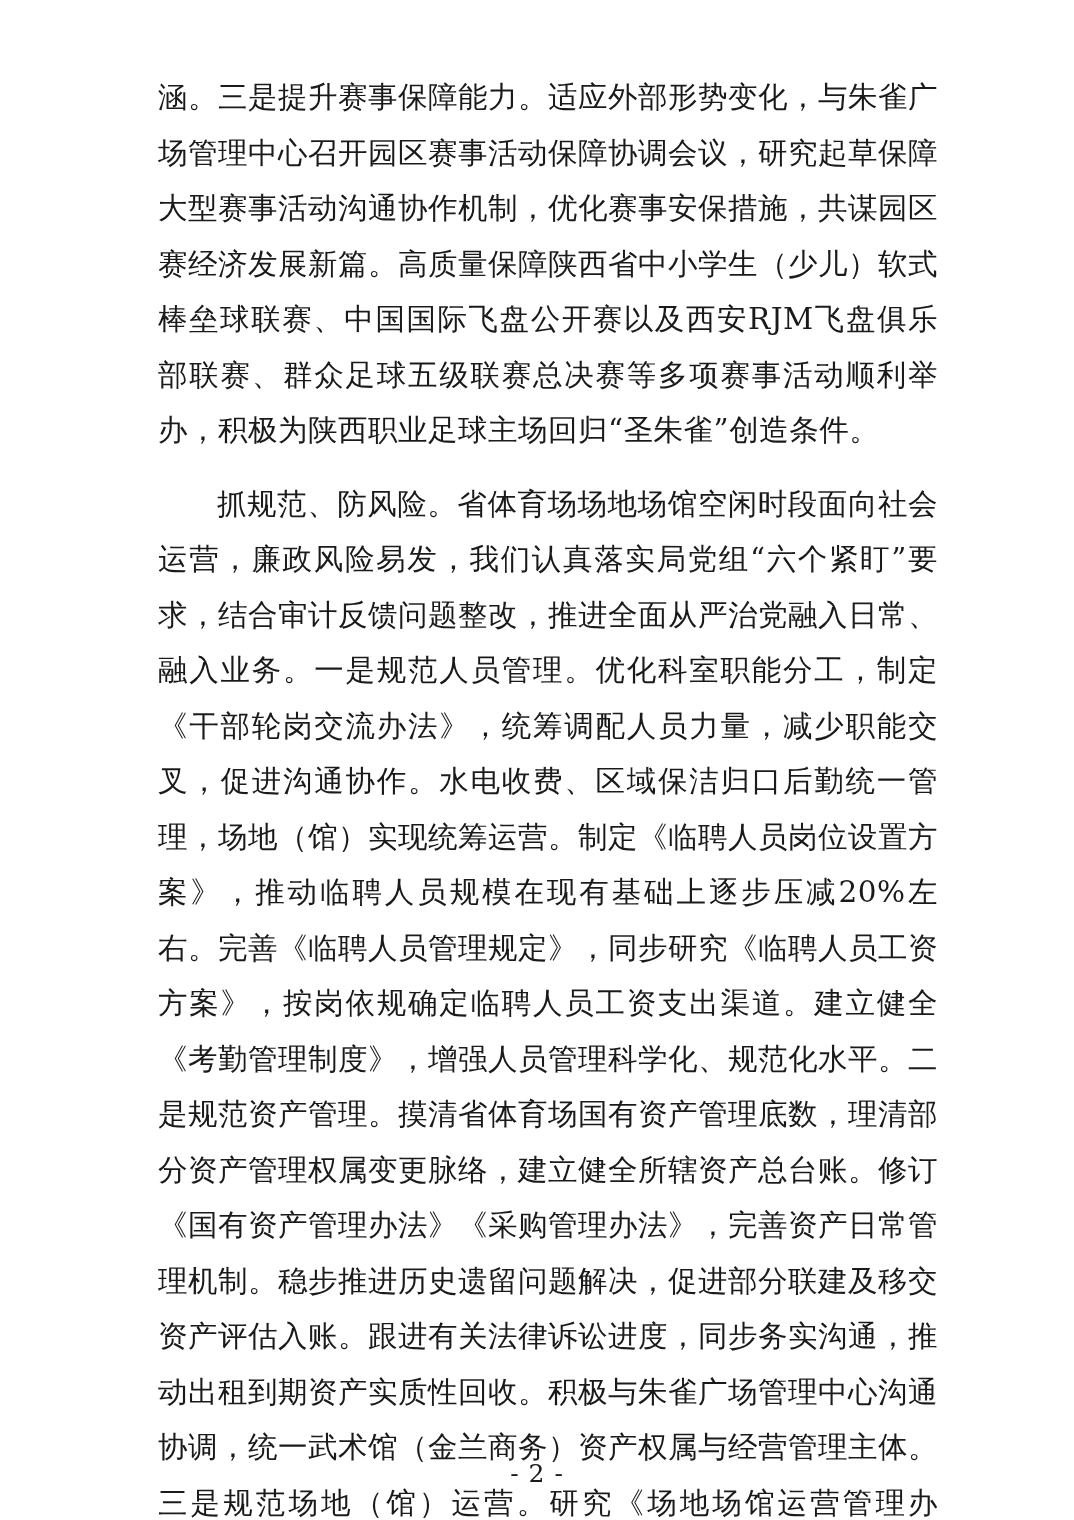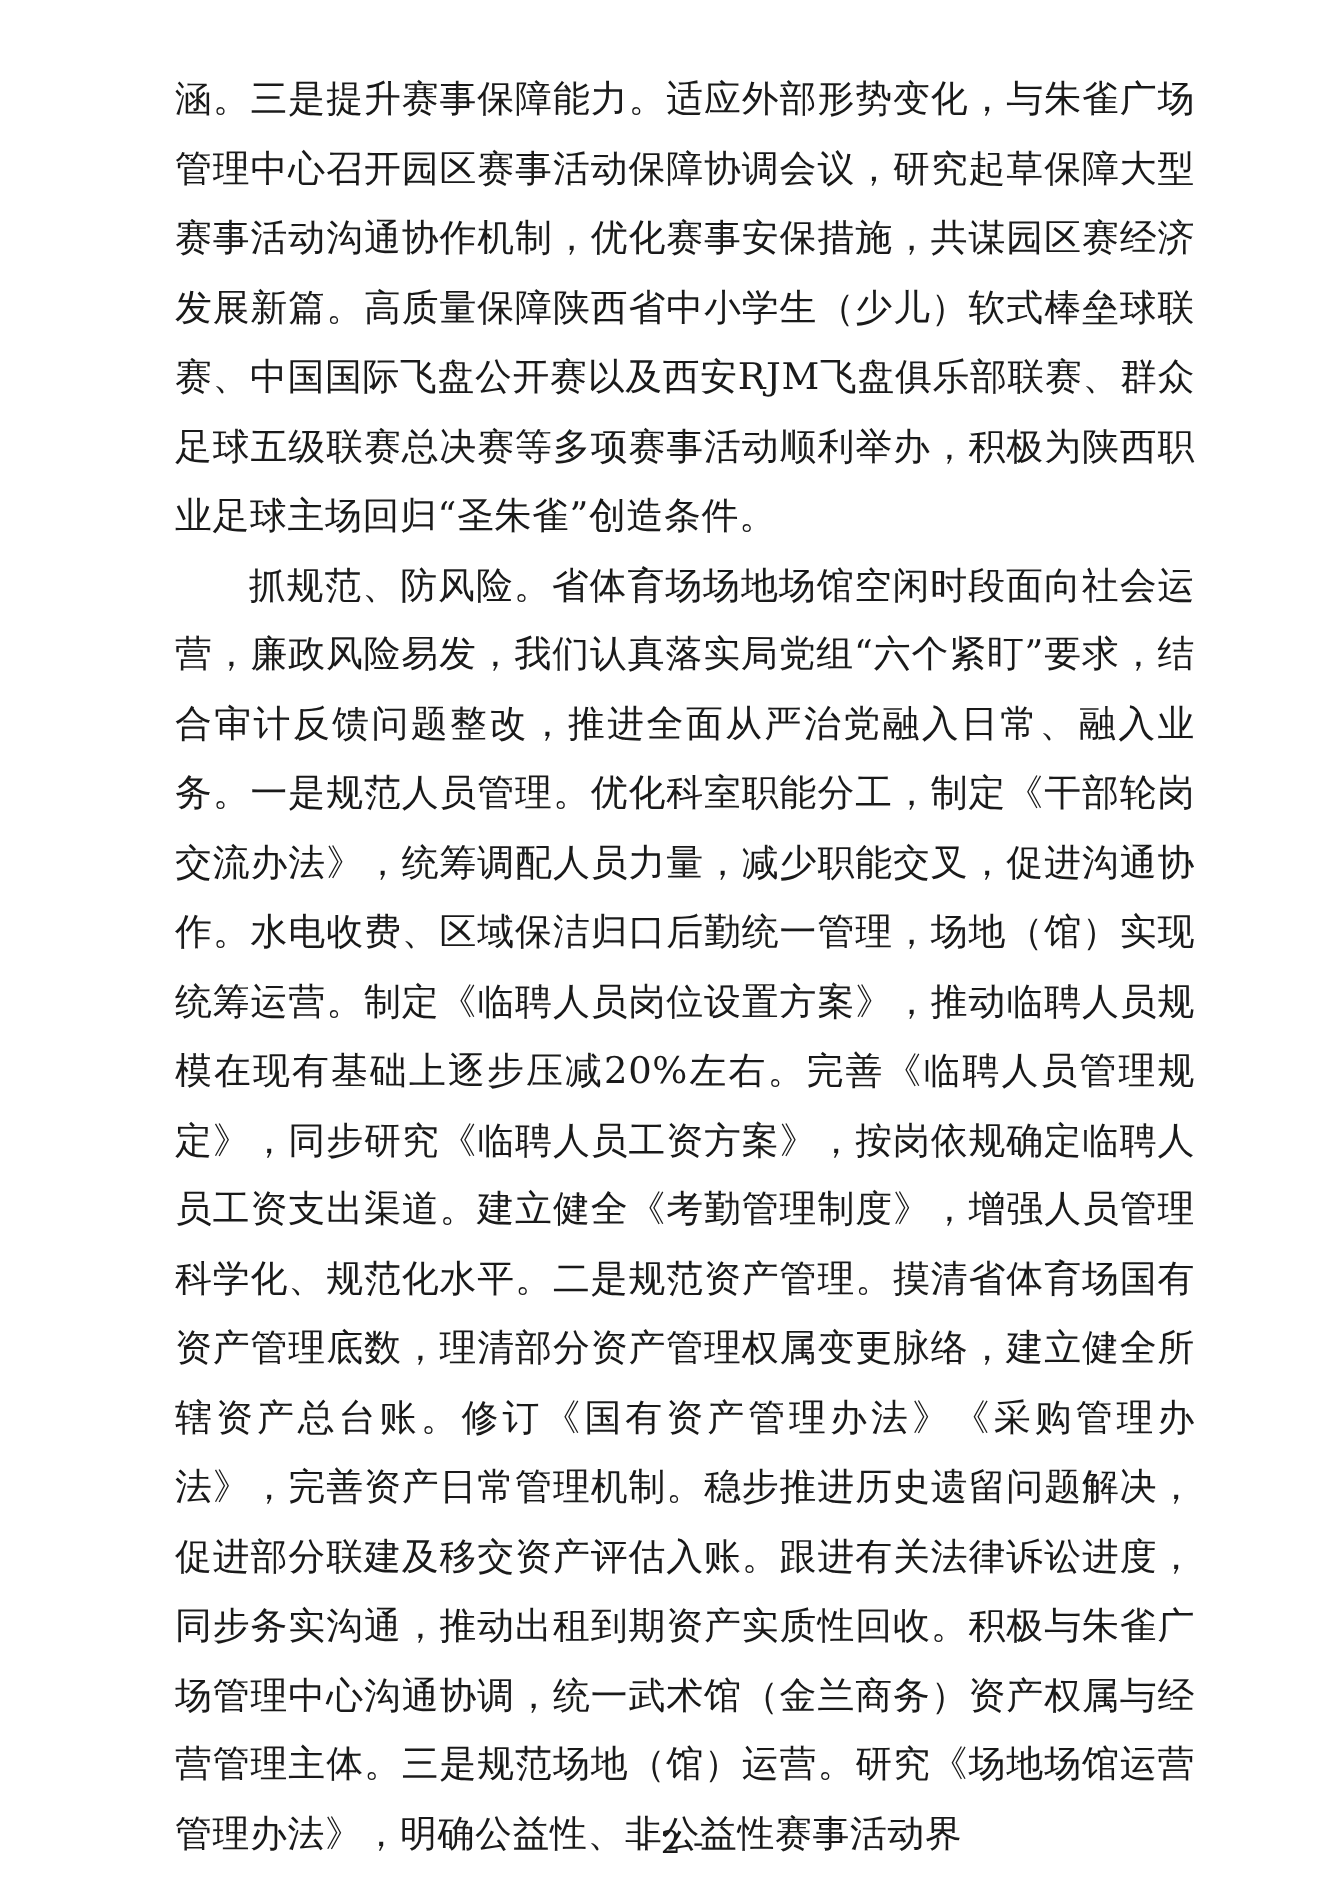--- a/index.html
+++ b/index.html
@@ -25,21 +25,21 @@
     padding: 52px 118px 0 140px;
   }
   .doc-body {
     font-size: 29.5px;
     line-height: 55.5px;
     letter-spacing: 0.5px;
     text-align: justify;
     text-justify: inter-ideograph;
   }
   .para {
-    margin: 0;
+    margin: 18px;
     text-indent: 0;
   }
   .para.indent {
     text-indent: 2em;
   }
   .page-number {
     position: absolute;
     left: 0;
     right: 0;
     bottom: 32px;

